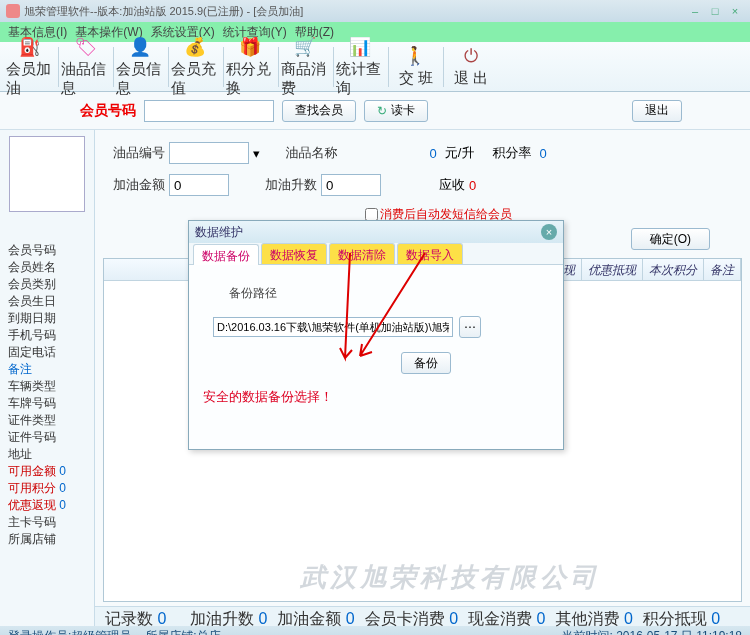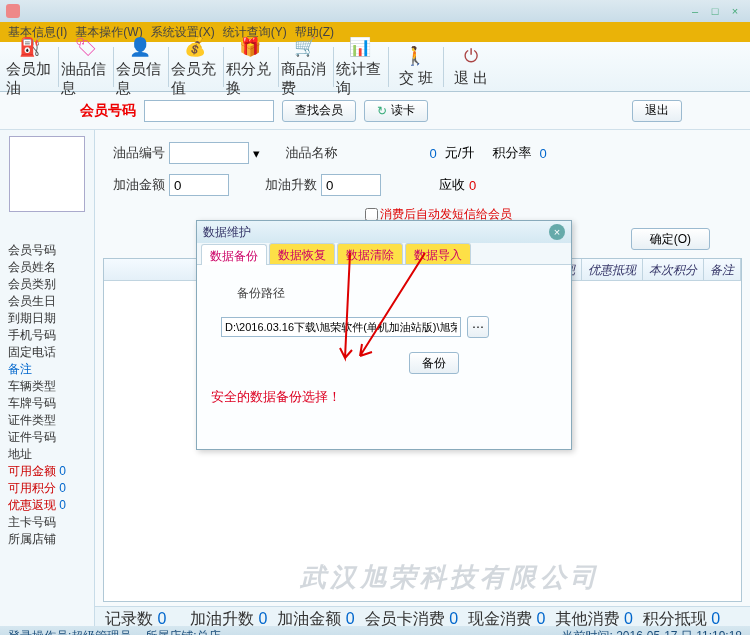--- a/index.html
+++ b/index.html
@@ -5,21 +5,21 @@
 * { box-sizing: border-box; margin: 0; padding: 0; }
 body { font-family: "Microsoft YaHei", SimSun, sans-serif; font-size: 12px; background: #b8d8e8; width: 750px; height: 635px; overflow: hidden; position: relative; }
 
 
 .titlebar { height: 22px; background: linear-gradient(#dce9f0, #c8dce8); display: flex; align-items: center; padding: 0 6px; color: #555; font-size: 11px; }
 .titlebar .icon { width: 14px; height: 14px; margin-right: 4px; border-radius: 3px; background: #e88; }
 .titlebar .spacer { flex: 1; }
 .winbtn { width: 18px; height: 14px; margin-left: 2px; display: flex; align-items: center; justify-content: center; color: #4a7; }
 
 
-.menubar { height: 20px; background: #eab308; display: flex; align-items: center; padding: 0 6px; gap: 4px; color: #444; font-size: 12px; }
+.menubar { height: 20px; background: #86efac; display: flex; align-items: center; padding: 0 6px; gap: 4px; color: #444; font-size: 12px; }
 .menuitem { padding: 0 2px; }
 
 
 .toolbar { height: 50px; background: linear-gradient(#f8fcfe, #eaf4f9); border-bottom: 1px solid #b0c8d6; display: flex; align-items: center; padding: 0 6px; }
 .tbtn { width: 50px; height: 46px; display: flex; flex-direction: column; align-items: center; justify-content: center; gap: 2px; }
 .tbtn .ticon { width: 22px; height: 22px; display: flex; align-items: center; justify-content: center; font-size: 18px; }
 .tbtn .tlabel { font-size: 15px; color: #333; }
 .tsep { width: 1px; height: 40px; background: #c0d4e0; margin: 0 2px; }
 
 
@@ -56,21 +56,21 @@
 .thead div { padding: 3px 6px; border-right: 1px solid #c0d4e0; white-space: nowrap; font-style: italic; }
 
 .totalsrow { height: 20px; display: flex; gap: 10px; padding: 2px 10px; font-size: 16px; color: #333; background: #eaf4f9; border-top: 1px solid #c8dce8; }
 .totalsrow span { min-width: 75px; }
 .totalsrow .z { color: #0066cc; }
 
 .statusbar { height: 20px; background: linear-gradient(#d6e7f0,#c0d8e6); display: flex; align-items: center; padding: 0 8px; gap: 14px; font-size: 12px; color: #1a4d7a; }
 .statusbar .sp { flex: 1; }
 
 
-.dialog { position: absolute; left: 196px; top: 220px; width: 376px; height: 230px; background: #fcfeff; border: 1px solid #8ab; box-shadow: 2px 2px 6px rgba(0,0,0,.2); z-index: 10; }
+.dialog { position: absolute; left: 188px; top: 220px; width: 376px; height: 230px; background: #fcfeff; border: 1px solid #8ab; box-shadow: 2px 2px 6px rgba(0,0,0,.2); z-index: 10; }
 .dlg-title { height: 22px; background: linear-gradient(#e8f4fa,#d4e8f2); display: flex; align-items: center; padding: 0 6px; color: #336; font-size: 12px; }
 .dlg-title .spacer { flex: 1; }
 .dlg-close { width: 16px; height: 16px; border-radius: 8px; background: #6aa; color: #fff; display: flex; align-items: center; justify-content: center; font-size: 11px; }
 .dlg-tabs { display: flex; height: 22px; background: #f2f8fb; border-bottom: 1px solid #c0d4e0; padding-left: 4px; }
 .dlg-tab { padding: 3px 8px; border: 1px solid #c0d4e0; border-bottom: none; margin-right: 2px; background: #fde047; font-size: 12px; color: #c06; border-radius: 3px 3px 0 0; }
 .dlg-tab:first-child { background: #fff; position: relative; top: 1px; }
 .dlg-body { padding: 20px 24px; font-size: 12px; color: #444; }
 .dlg-body .row { display: flex; align-items: center; margin-bottom: 14px; gap: 6px; }
 .dlg-body input[type=text] { width: 240px; height: 20px; border: 1px solid #9bbad0; padding: 0 3px; font-size: 11px; }
 .dlg-annot { color: #d02; font-size: 13px; margin-top: 10px; margin-left: -10px; }
@@ -79,20 +79,21 @@
 .arrows { position: absolute; left: 330px; top: 248px; width: 130px; height: 120px; pointer-events: none; z-index: 20; }
 .arrows svg { width: 100%; height: 100%; }
 
 .watermark { position: absolute; left: 300px; top: 560px; font-size: 26px; color: rgba(80,100,120,.25); font-style: italic; letter-spacing: 4px; pointer-events: none; z-index: 30; font-weight: bold; }
 </style>
 </head>
 <body>
 
 <div class="titlebar">
   <span class="icon"></span>
+  <span>旭荣管理软件--版本:加油站版 2015.9(已注册) - [会员加油]</span>
   <span class="spacer"></span>
   <span class="winbtn">–</span>
   <span class="winbtn">□</span>
   <span class="winbtn">×</span>
 </div>
 
 <div class="menubar">
   <span class="menuitem">基本信息(I)</span>
   <span class="menuitem">基本操作(W)</span>
   <span class="menuitem">系统设置(X)</span>

